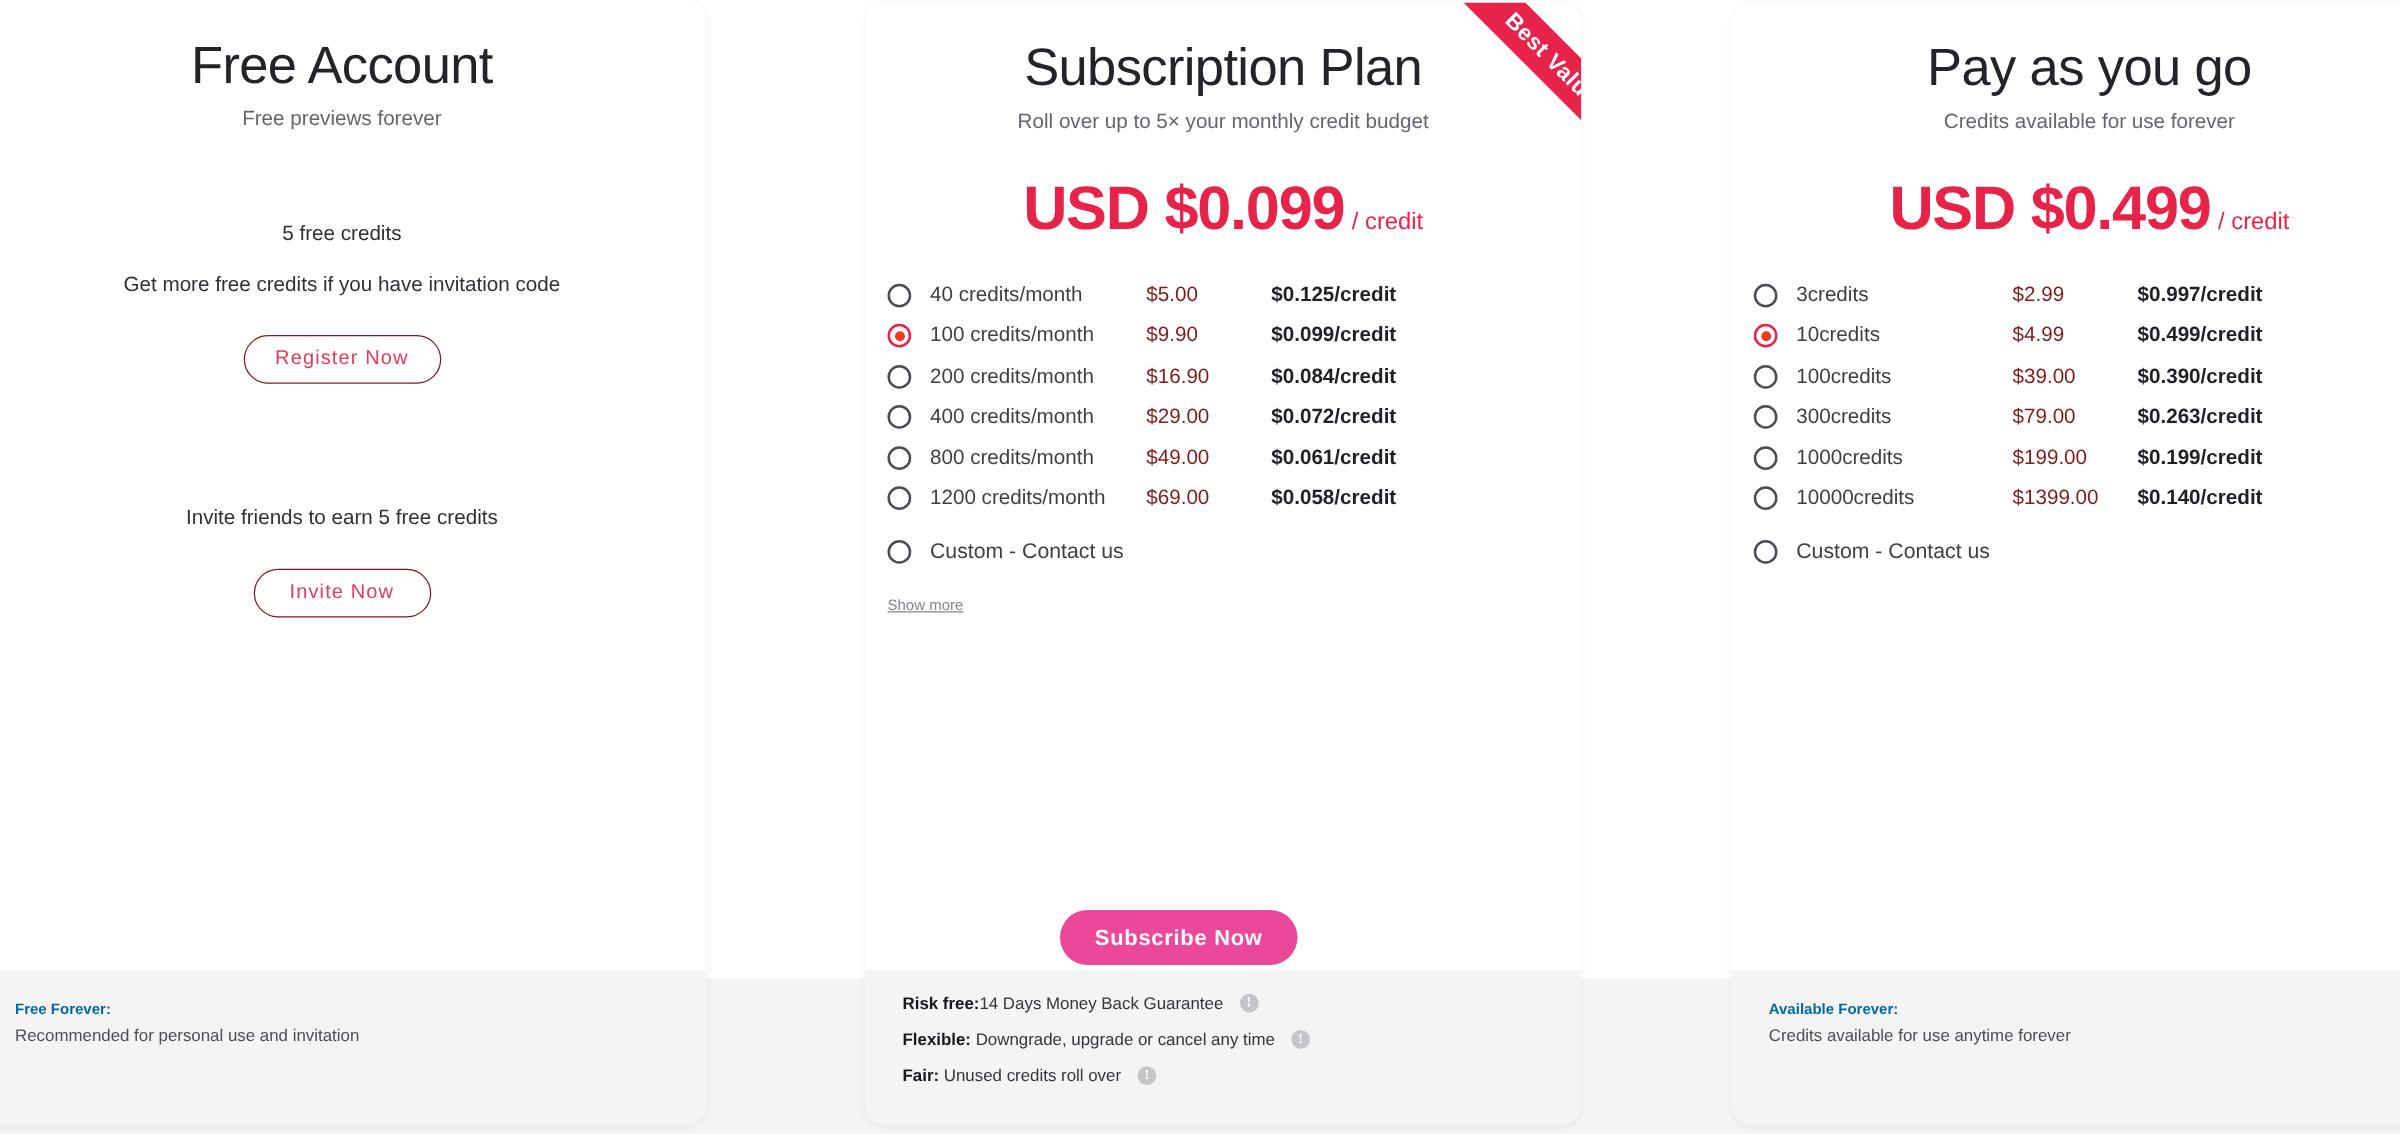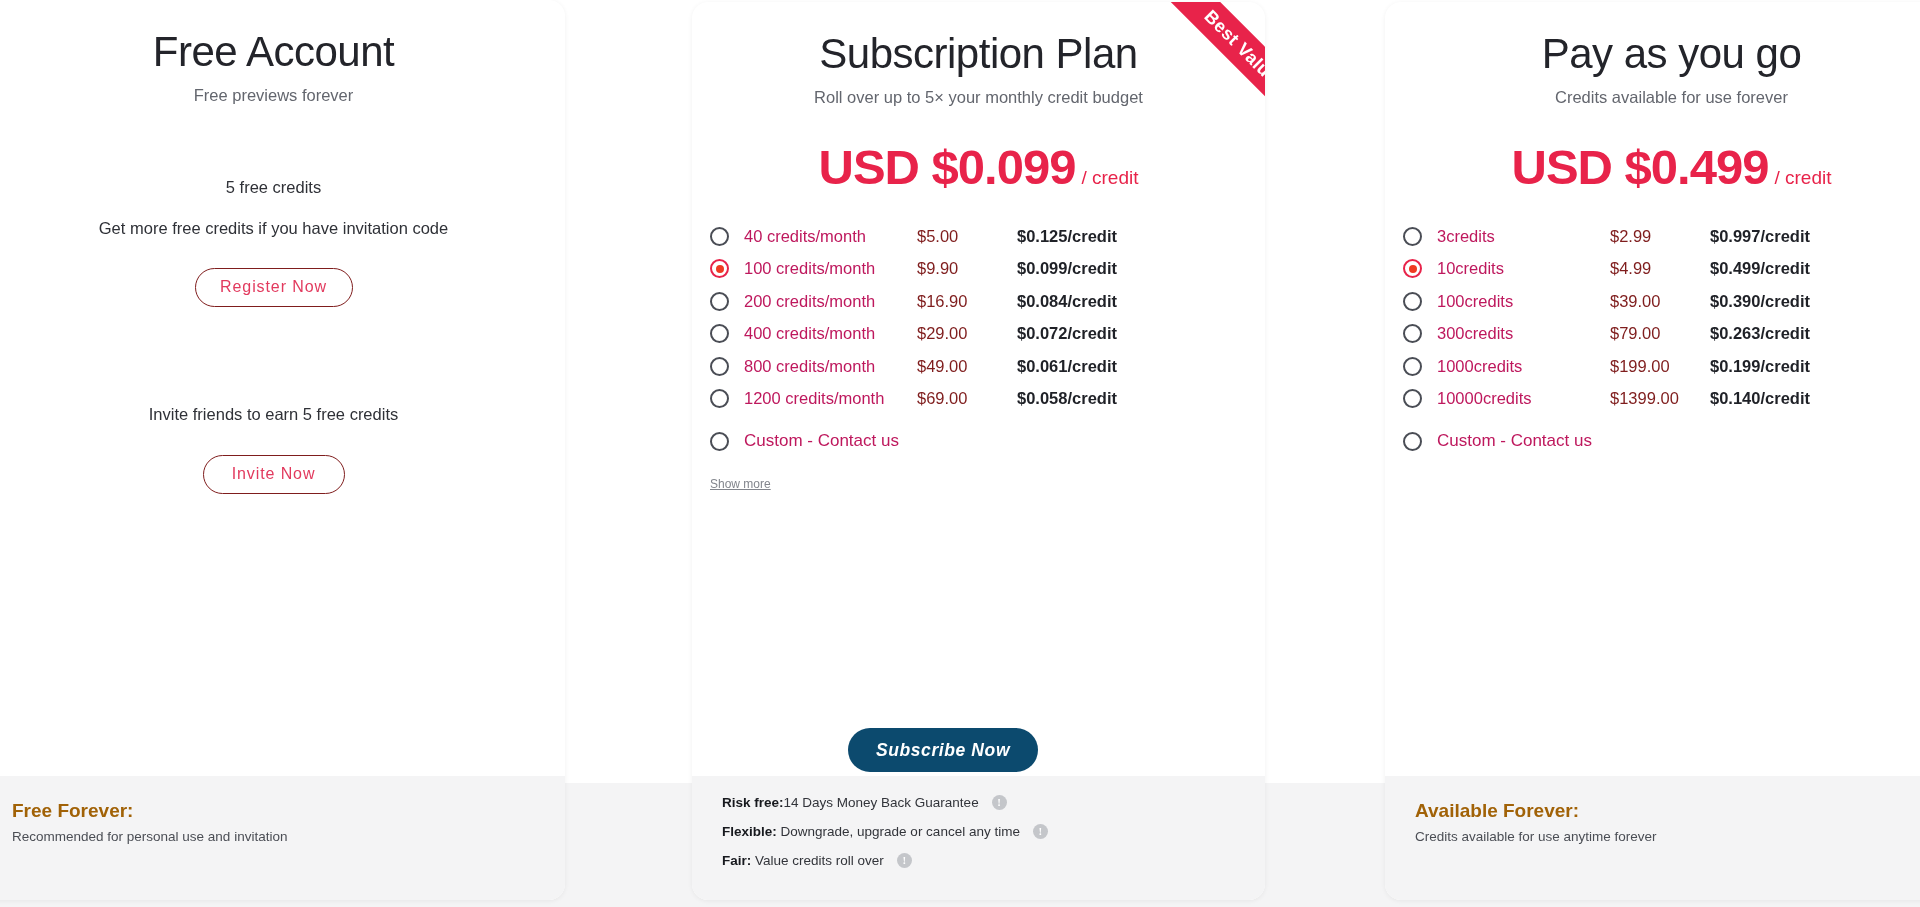--- a/index.html
+++ b/index.html
@@ -153,21 +153,21 @@
     content: "";
     position: absolute;
     left: 3.5px; top: 3.5px;
     width: 8px; height: 8px;
     border-radius: 50%;
     background: #ef3a22;
   }
   .opt-label {
     margin-left: 15px;
     font-size: 16.5px;
-    color: #be185d;
+    color: #404040;
     width: 173px;
     flex: 0 0 173px;
   }
   .opt-price {
     font-size: 16.5px;
     color: #7f1d1d;
     width: 100px;
     flex: 0 0 100px;
   }
   .opt-rate {
@@ -184,34 +184,33 @@
     font-size: 12px;
     color: #82858c;
     text-decoration: underline;
     cursor: pointer;
   }
 
   .btn-solid {
     position: absolute;
     border: none;
     border-radius: 30px;
-    background: #0c4a6e;
+    background: #ec4899;
     color: #ffffff;
     font-size: 17.5px;
     font-weight: bold;
     letter-spacing: 0.6px;
     font-family: "Liberation Sans", sans-serif;
     cursor: pointer;
-    font-style: italic;
   }
   .btn-subscribe {
     left: 156px; top: 698px;
     width: 190px; height: 44px;
   }
-  .foot-title { font-size: 19px; font-weight: bold; color: #a16207; }
+  .foot-title { font-size: 12px; font-weight: bold; color: #0369a1; }
   .foot-sub { font-size: 13.5px; color: #4b4e55; margin-top: 7px; }
   .foot-line { display: flex; margin-bottom: 14px; }
   .foot-line .txt { font-size: 13.5px; color: #32343a; }
   .foot-line .txt b { font-weight: bold; color: #17191e; }
   .info-icon {
     display: inline-flex;
     align-items: center; justify-content: center;
     width: 15px; height: 15px;
     border-radius: 50%;
     background: #c4c6ca;
@@ -344,21 +343,21 @@
     <div class="card-footer sub-footer">
       <div class="foot-line">
         <span class="txt"><b>Risk free:</b><span>14 Days Money Back Guarantee</span></span>
         <span class="info-icon">!</span>
       </div>
       <div class="foot-line">
         <span class="txt"><b>Flexible:</b> <span>Downgrade, upgrade or cancel any time</span></span>
         <span class="info-icon">!</span>
       </div>
       <div class="foot-line">
-        <span class="txt"><b>Fair:</b> <span>Value credits roll over</span></span>
+        <span class="txt"><b>Fair:</b> <span>Unused credits roll over</span></span>
         <span class="info-icon">!</span>
       </div>
     </div>
   </div>
 
   <div class="card card-payg">
     <div class="card-body">
       <h2 class="title">Pay as you go</h2>
       <div class="subtitle">Credits available for use forever</div>
 

